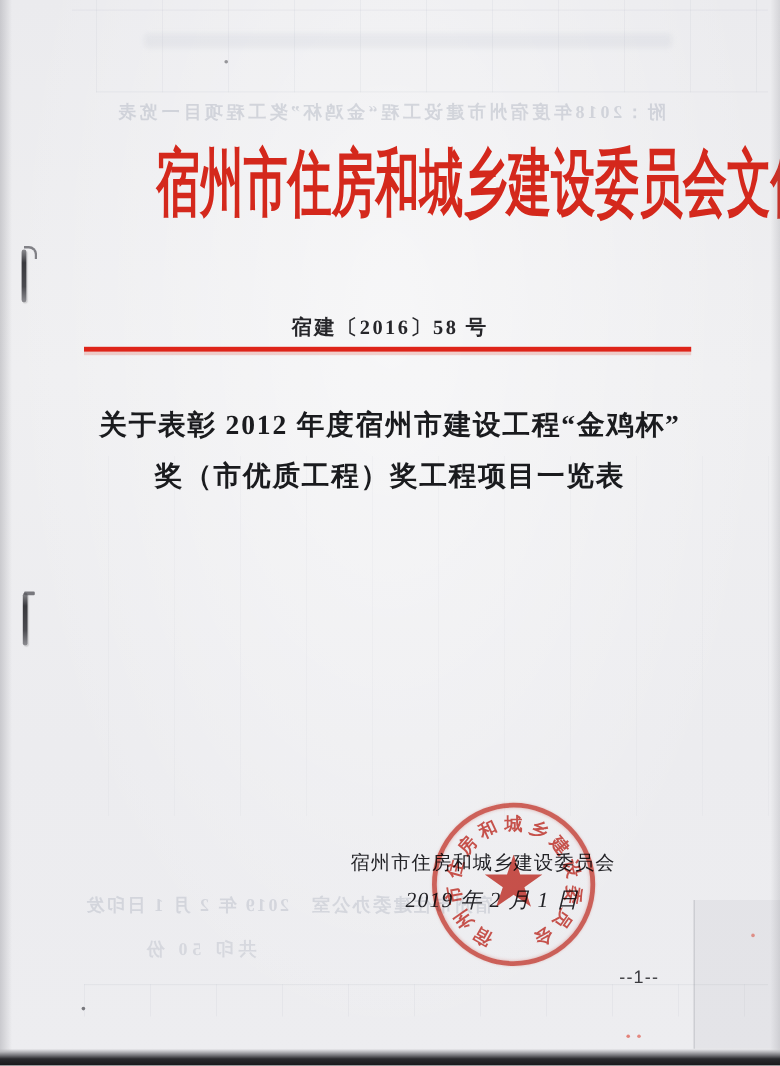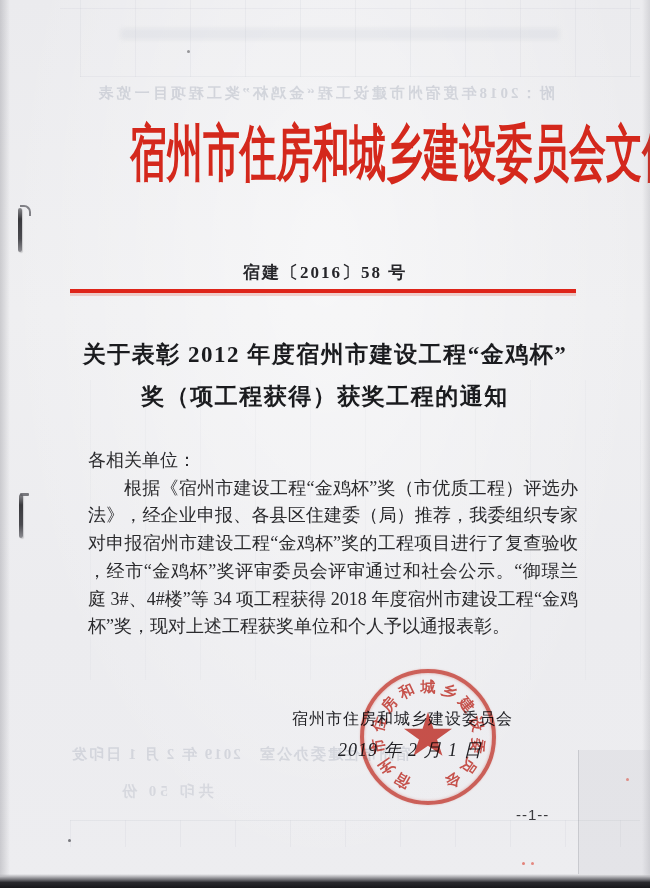--- a/index.html
+++ b/index.html
@@ -75,27 +75,23 @@
   </div>
 
   <div class="abs org-title">宿州市住房和城乡建设委员会文件</div>
 
   <div class="abs doc-number">宿建〔2016〕58 号</div>
 
   <div class="abs red-rule"></div>
 
   <div class="abs doc-title">
     <div>关于表彰 2012 年度宿州市建设工程“金鸡杯”</div>
-    <div>奖（项工程获得）获奖工程的通知</div>
+    <div>奖（市优质工程）奖工程项目一览表</div>
   </div>
 
-  <div class="abs body-block">
-    <p>各相关单位：</p>
-    <p class="para-indent">根据《宿州市建设工程“金鸡杯”奖（市优质工程）评选办法》，经企业申报、各县区住建委（局）推荐，我委组织专家对申报宿州市建设工程“金鸡杯”奖的工程项目进行了复查验收，经市“金鸡杯”奖评审委员会评审通过和社会公示。“御璟兰庭 3#、4#楼”等 34 项工程获得 2018 年度宿州市建设工程“金鸡杯”奖，现对上述工程获奖单位和个人予以通报表彰。</p>
-  </div>
 
   <div class="abs sig-org">宿州市住房和城乡建设委员会</div>
   <div class="abs sig-date">2019 年 2 月 1 日</div>
 
   <div class="abs seal">
     <div class="seal-ring"></div>
     <div class="seal-star"></div>
     <div>
         <span class="seal-char" style="transform: translate(-50%, -50%) rotate(-150deg) translateY(-50px);">宿</span>
         <span class="seal-char" style="transform: translate(-50%, -50%) rotate(-125deg) translateY(-50px);">州</span>

